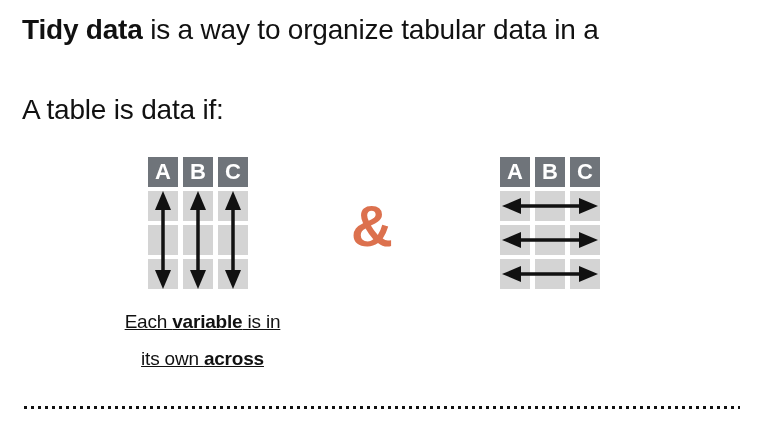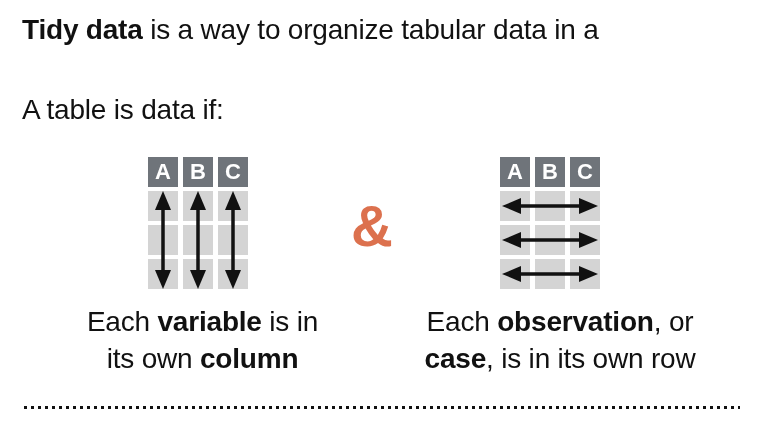--- a/index.html
+++ b/index.html
@@ -68,24 +68,25 @@
     width: 70px;
     text-align: center;
     font-size: 58px;
     line-height: 60px;
     font-weight: 700;
     color: var(--accent-orange);
   }
   .caption {
     position: absolute;
     top: 303px;
-    font-size: 28px;
+    font-size: 19px;
     line-height: 37px;
     text-align: center;
     letter-spacing: -0.2px;
+    text-decoration: underline;
   }
   .caption.left-caption  { left: 25px;  width: 355px; }
   .caption.right-caption { left: 380px; width: 360px; }
   .dotted-rule {
     position: absolute;
     left: 24px;
     top: 406px;
     width: 716px;
     height: 3.2px;
     background: repeating-linear-gradient(
@@ -163,23 +164,19 @@
       <g>
         <line class="arrow-line" x1="14" y1="117" x2="86" y2="117"></line>
         <polygon class="arrow-head" points="2,117 21,109 21,125"></polygon>
         <polygon class="arrow-head" points="98,117 79,109 79,125"></polygon>
       </g>
     </svg>
   </div>
 
   <div class="caption left-caption">
     <div><span>Each </span><span class="b">variable</span><span> is in</span></div>
-    <div><span>its own </span><span class="b">column</span><span></span></div>
+    <div><span>its own </span><span class="b">across</span><span></span></div>
   </div>
 
-  <div class="caption right-caption">
-    <div><span>Each </span><span class="b">observation</span><span>, or</span></div>
-    <div><span></span><span class="b">case</span><span>, is in its own row</span></div>
-  </div>
 
   <div class="dotted-rule"></div>
 
 </div>
 
 </body></html>

